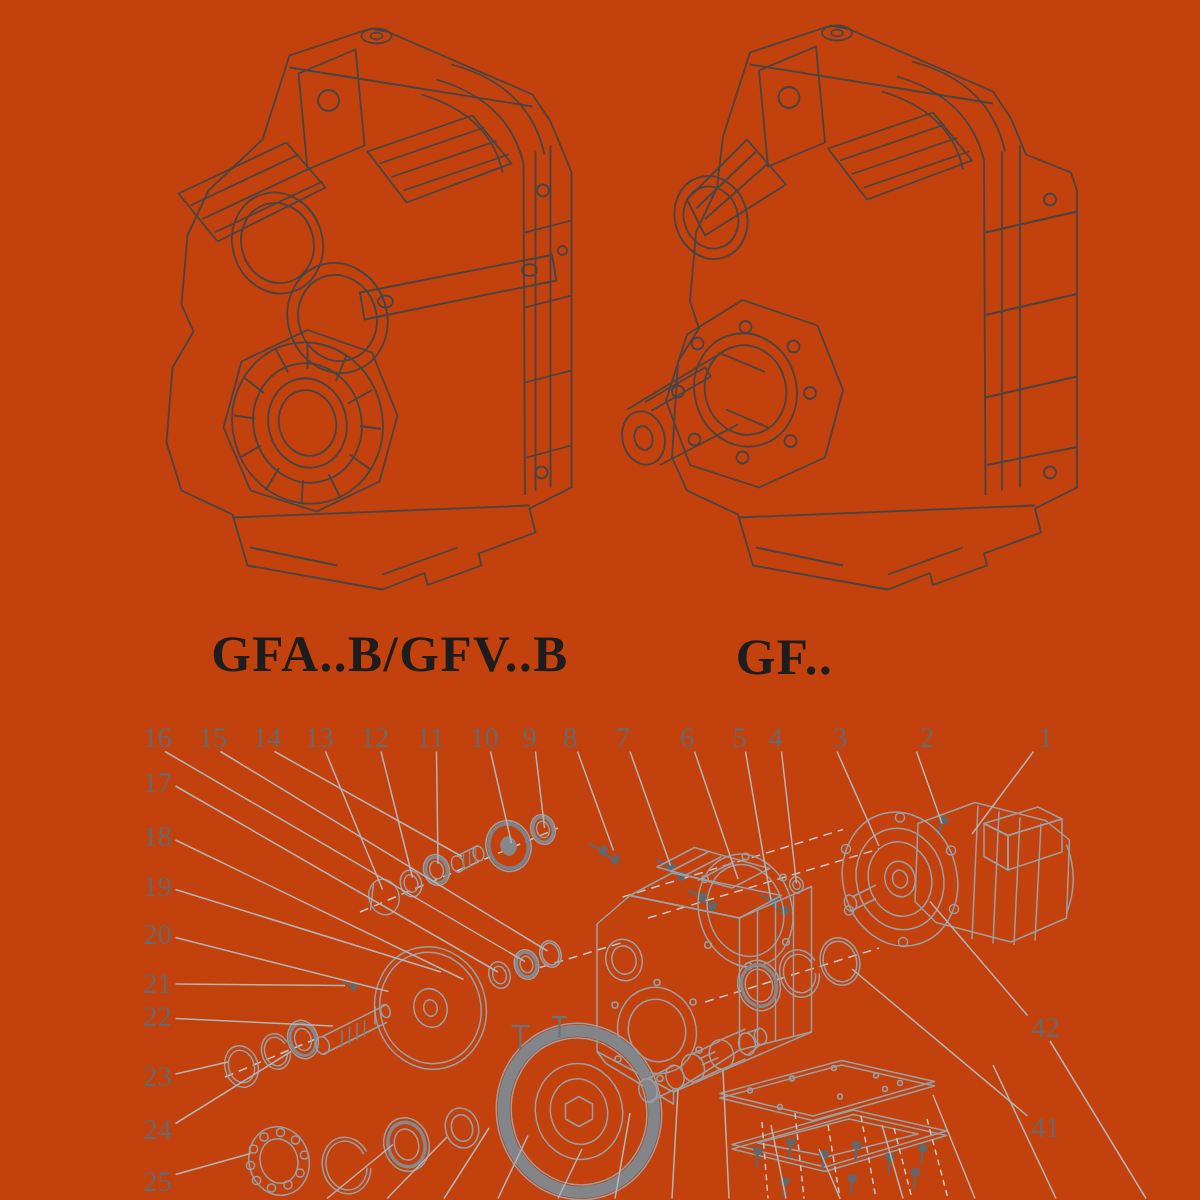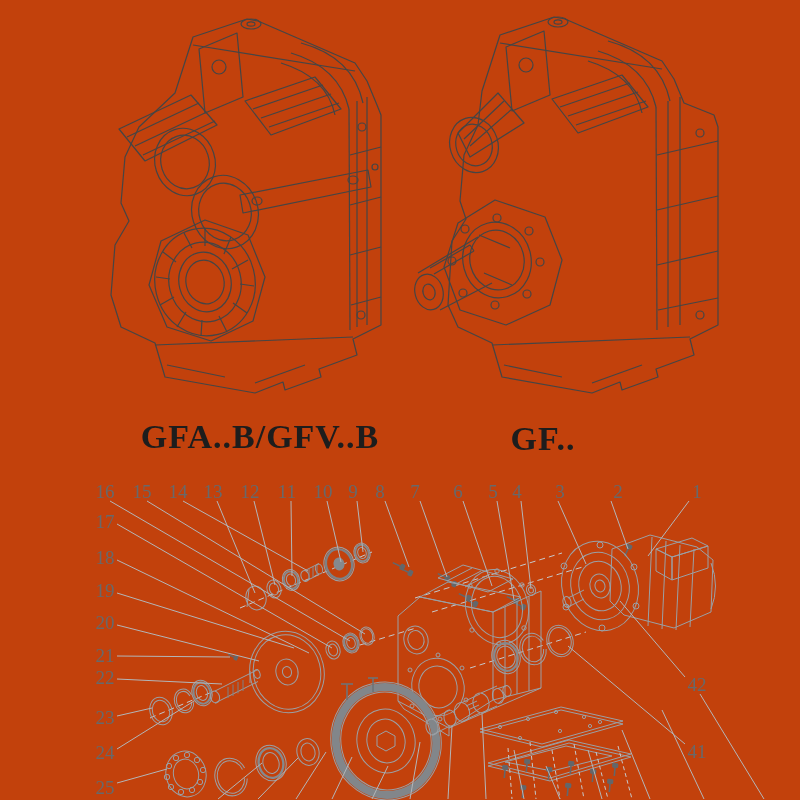--- a/index.html
+++ b/index.html
@@ -139,21 +139,21 @@
         <ellipse cx="29" cy="287" rx="6" ry="8" transform="rotate(-15 29 287)"></ellipse>
         <path d="M70,240 L30,263 M74,246 L34,269 M70,240 L74,246"></path>
       </g>
 
       <path d="M92,340 L290,332"></path>
       <path d="M104,360 L162,372 M192,378 L242,360"></path>
     </g>
   </svg>
 
   <div class="fig-label" style="left:260px;top:418px">GFA..B/GFV..B</div>
-  <div class="fig-label" style="left:543px;top:420px">GF..</div>
+  <div class="fig-label" style="left:523px;top:420px">GF..</div>
 
   <svg id="exploded" viewBox="0 475 800 325">
     <defs>
       <g id="bolt" stroke="#63676b" stroke-width="1.6" fill="#63676b">
         <line x1="-1" y1="0" x2="8" y2="0"></line>
         <rect x="-4.2" y="-2.3" width="3.2" height="4.6" rx="0.5"></rect>
       </g>
     </defs>
 
     <g stroke="#9ba0a5" stroke-width="1" fill="none" stroke-linejoin="round">

